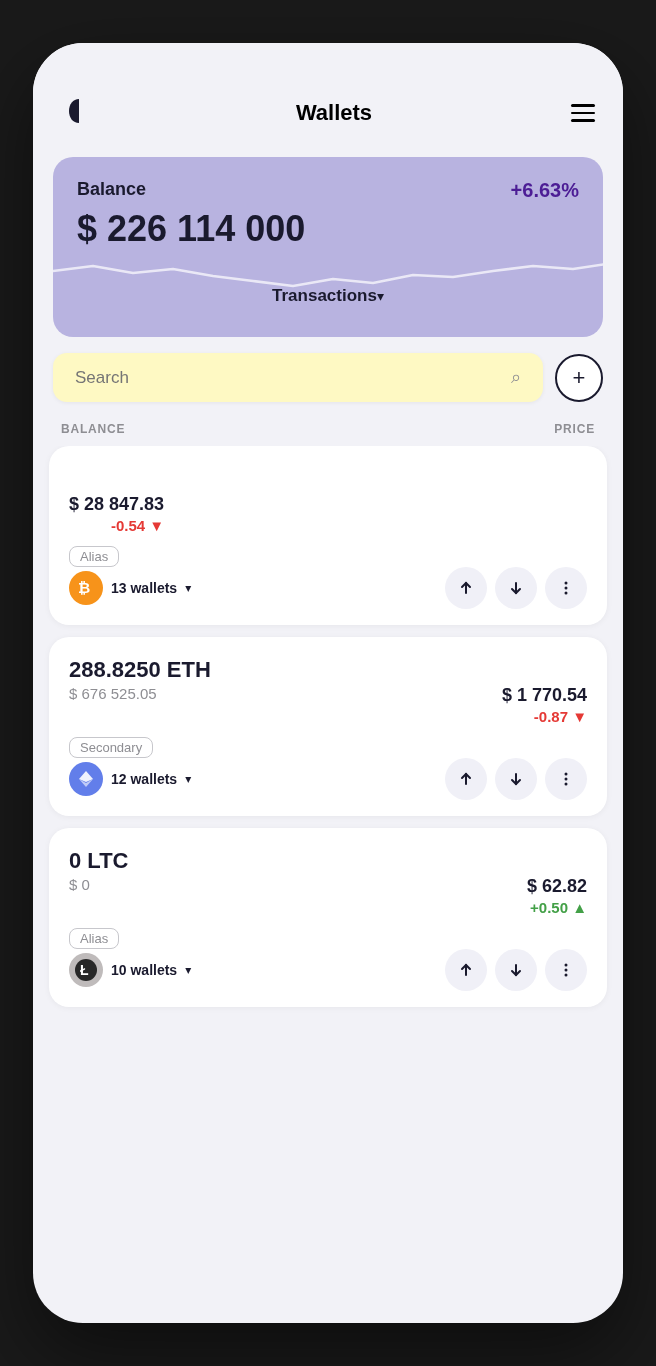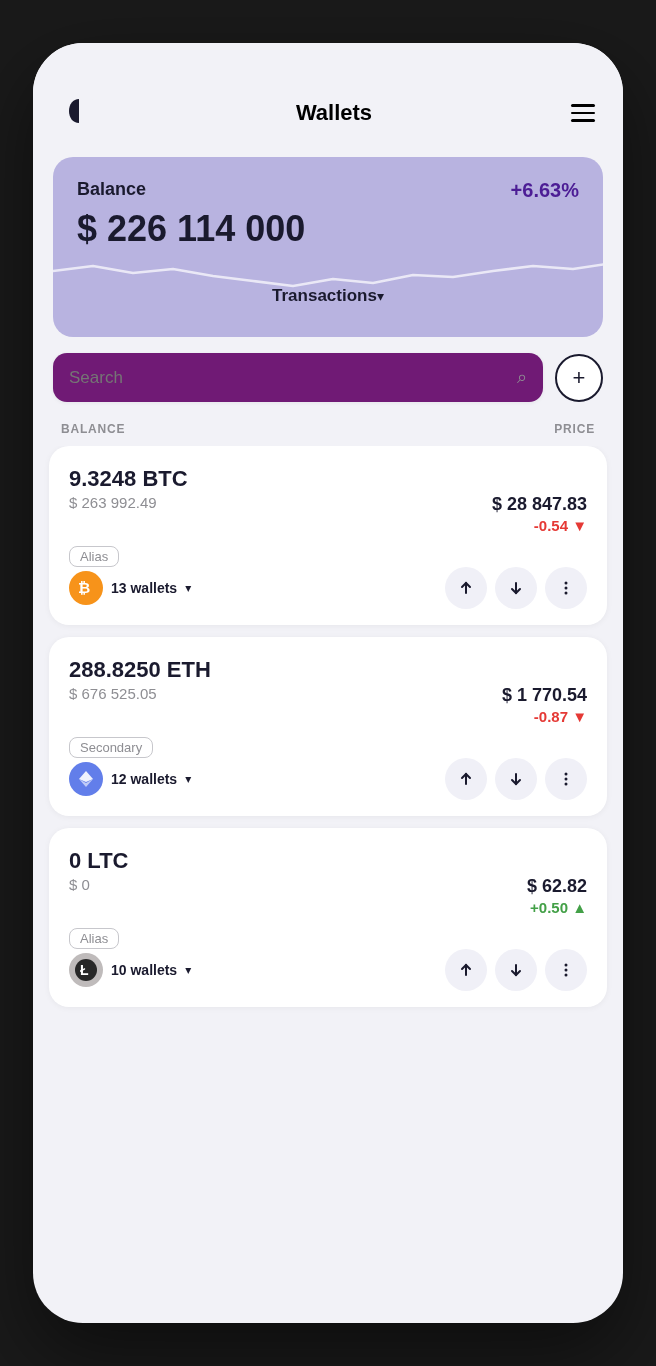--- a/index.html
+++ b/index.html
@@ -131,25 +131,25 @@
     
     .search-row {
       display: flex;
       align-items: center;
       gap: 12px;
       padding: 0 20px 12px;
       background: #f2f2f7;
     }
     .search-box {
       flex: 1;
-      background: #701a75;
+      background: #fef9c3;
       border-radius: 14px;
       display: flex;
       align-items: center;
-      padding: 14px 16px;
+      padding: 14px 22px;
       gap: 10px;
       box-shadow: 0 1px 4px rgba(0,0,0,0.06);
     }
     .search-box input {
       border: none;
       outline: none;
       font-size: 17px;
       color: #8e8e93;
       background: transparent;
       flex: 1;
@@ -345,24 +345,20 @@
       <div class="column-headers">
         <span class="col-header">BALANCE</span>
         <span class="col-header">PRICE</span>
       </div>
 
       <div class="asset-list">
 
         <div class="asset-card">
           <div class="asset-top">
             <div>
-              <div class="asset-amount">9.3248 BTC</div>
-              <div class="asset-fiat">$ 263 992.49</div>
-            </div>
-            <div>
               <div class="asset-price">$ 28 847.83</div>
               <div class="price-change negative">-0.54 ▼</div>
             </div>
           </div>
           <div class="asset-tag">Alias</div>
           <div class="asset-bottom">
             <div class="asset-wallet-row">
               <div class="coin-icon btc">
                 <svg width="22" height="22" viewBox="0 0 22 22" fill="white">
                   <text x="3" y="16" font-size="15" font-weight="900" fill="white">₿</text>

